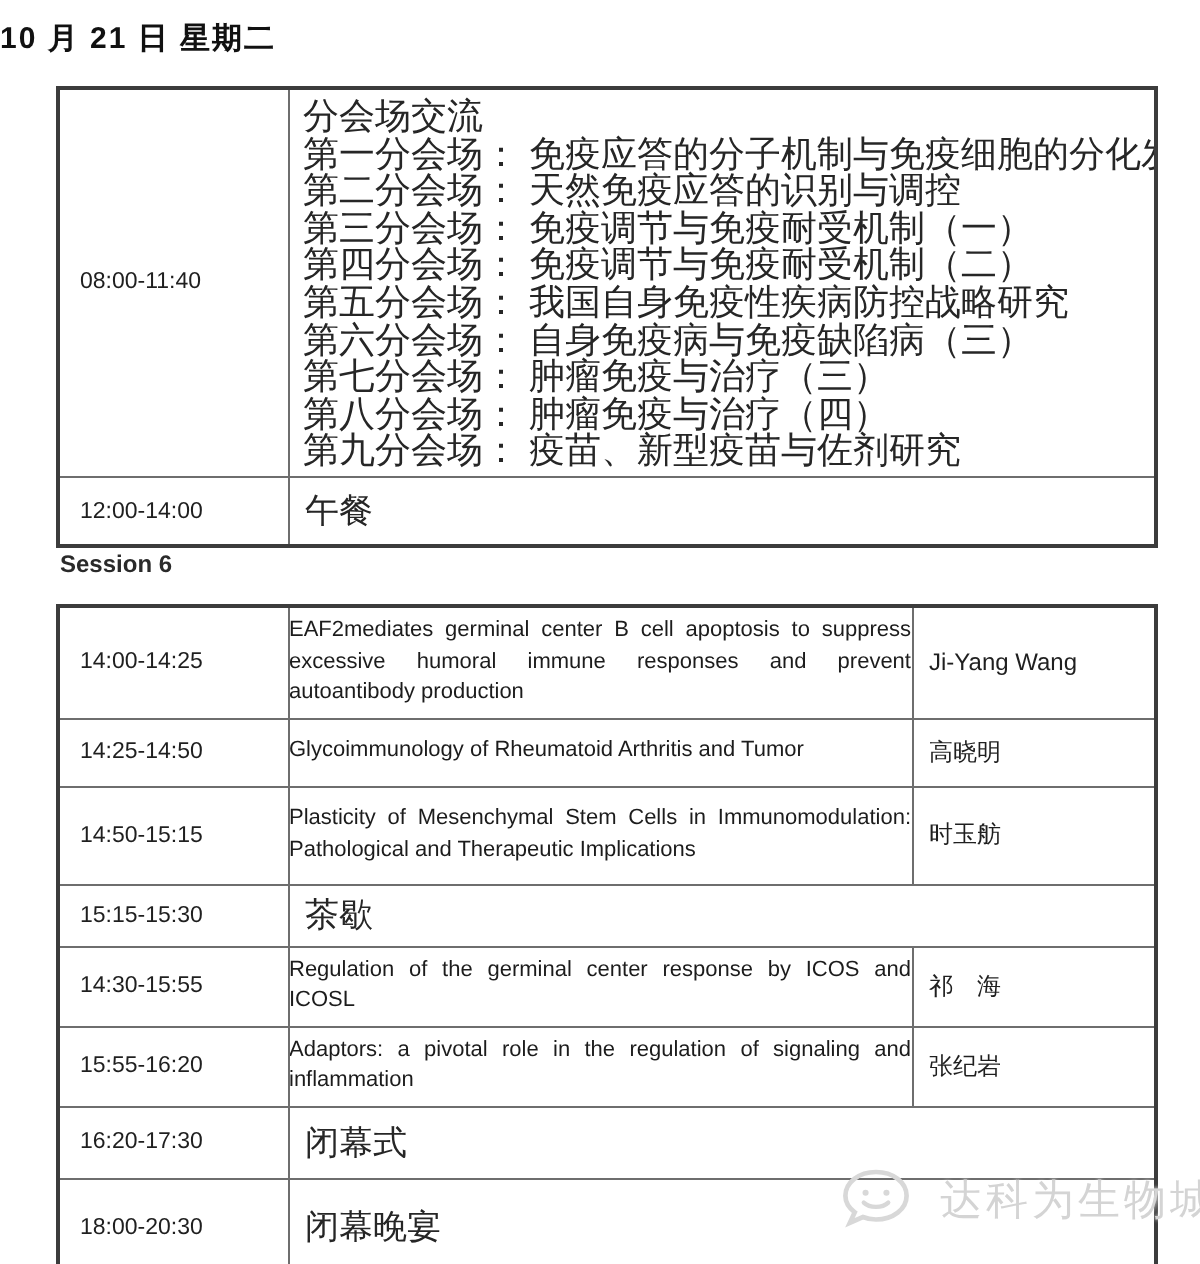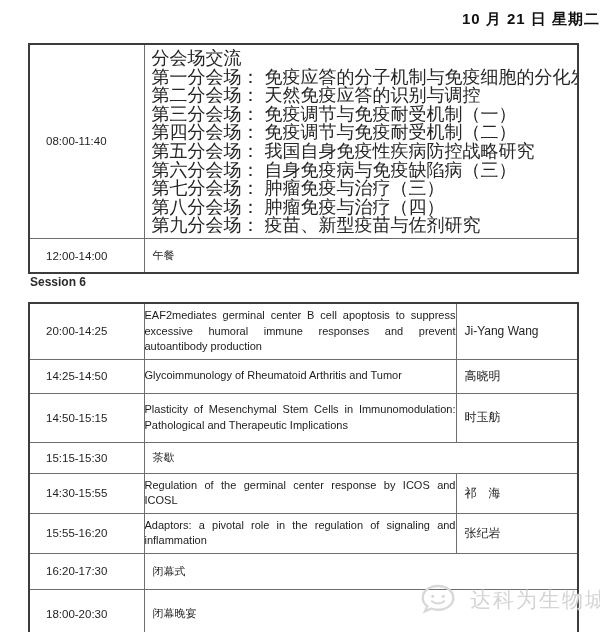--- a/index.html
+++ b/index.html
@@ -10,21 +10,21 @@
     background: #ffffff;
     font-family: "Liberation Sans", sans-serif;
     color: #222222;
     overflow: hidden;
   }
   .doc-title {
     position: absolute;
     top: 10px;
     left: 0;
     width: 100%;
-    text-align: right;
+    text-align: left;
     font-size: 15px;
     font-weight: bold;
     letter-spacing: 1px;
     color: #111111;
   }
   table.sched {
     position: absolute;
     left: 28px;
     border-collapse: collapse;
     table-layout: fixed;
@@ -32,41 +32,41 @@
     background: #ffffff;
   }
   table.sched { border: 2px solid #3c3c3c; }
   table.sched td { border: 1px solid #6e6e6e; overflow: hidden; }
   table.t1 { top: 43px; }
   table.t2 { top: 302px; }
 
   td.time {
     font-size: 11.5px;
     color: #1f1f1f;
-    padding: 0 0 0 16px;
+    padding: 0 0 0 10px;
     vertical-align: middle;
     white-space: nowrap;
   }
   td.lines { padding: 4px 6px 3px 7px; vertical-align: top; }
   .cn-line {
     font-size: 18px;
     line-height: 18.6px;
     color: #262626;
     white-space: nowrap;
   }
   td.title-en {
     font-size: 11px;
     line-height: 15.5px;
     text-align: justify;
     padding: 4px 0;
     vertical-align: middle;
     color: #1c1c1c;
   }
   td.title-cn {
-    font-size: 11px;
+    font-size: 17px;
     padding: 0 8px 0 8px;
     vertical-align: middle;
     color: #262626;
   }
   td.speaker {
     font-size: 12px;
     padding: 0 0 0 8px;
     vertical-align: middle;
     color: #1f1f1f;
     white-space: nowrap;
@@ -146,21 +146,21 @@
   <div class="session-label">Session 6</div>
 
   <table class="sched t2">
     <colgroup>
         <col style="width:115px">
         <col style="width:312px">
         <col style="width:122px">
       </colgroup>
     <tbody>
       <tr class="h46">
-        <td class="time">20:00-14:25</td>
+        <td class="time">14:00-14:25</td>
         <td class="title-en">EAF2mediates germinal center B cell apoptosis to suppress excessive humoral immune responses and prevent autoantibody production</td>
         <td class="speaker">Ji-Yang Wang</td>
       </tr>
       <tr class="h34">
         <td class="time">14:25-14:50</td>
         <td class="title-en">Glycoimmunology of Rheumatoid Arthritis and Tumor</td>
         <td class="speaker">高晓明</td>
       </tr>
       <tr class="h49">
         <td class="time">14:50-15:15</td>

